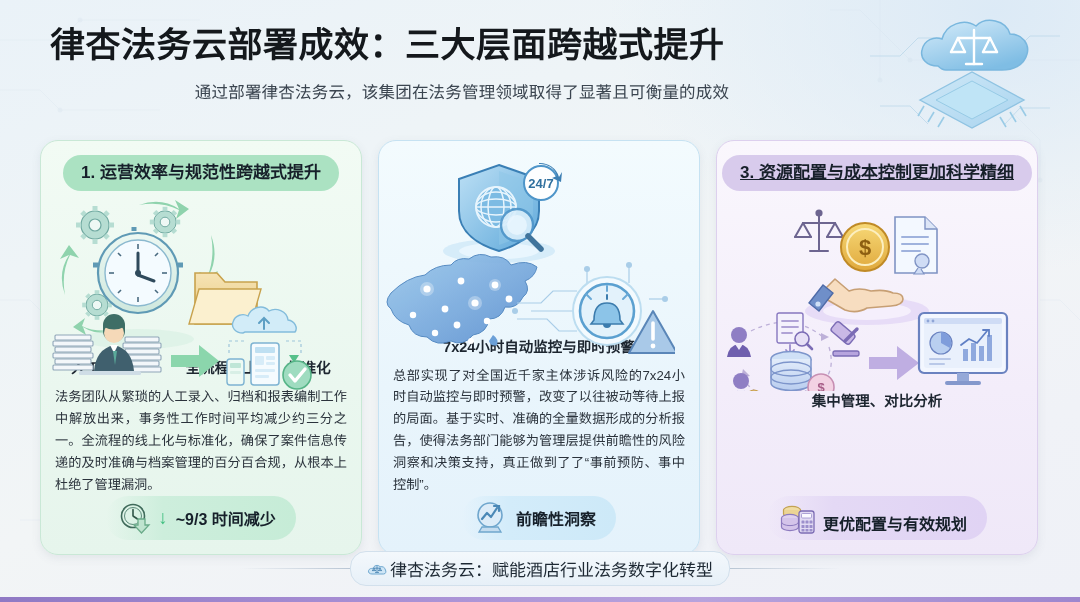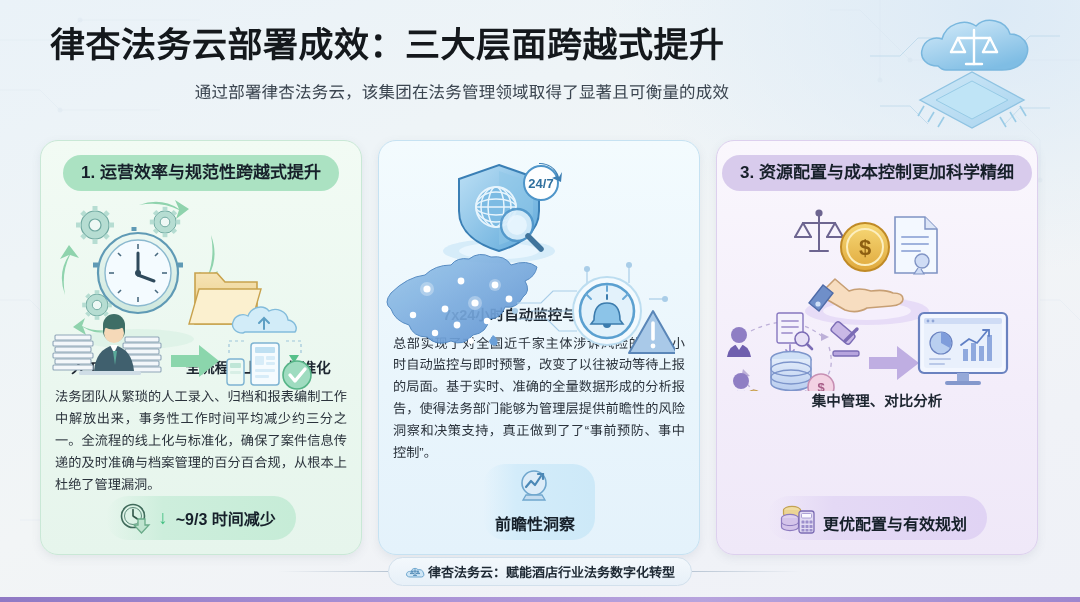--- a/index.html
+++ b/index.html
@@ -47,21 +47,21 @@
   .card.c1{background:linear-gradient(180deg,#f2fbf4 0%,#eaf7ef 60%,#e6f5ec 100%);border:1.5px solid #c9e8d6;}
   .card.c2{background:linear-gradient(180deg,#f3fbfe 0%,#e9f5fc 60%,#e4f2fb 100%);border:1.5px solid #c6e2f2;}
   .card.c3{background:linear-gradient(180deg,#faf7fd 0%,#f3edfa 60%,#efe8f8 100%);border:1.5px solid #ddd0ee;}
   .pill{
     border-radius:22px;height:36px;line-height:36px;padding:0 18px;
     font-size:17px;font-weight:700;color:#17202a;white-space:nowrap;
     display:flex;align-items:center;justify-content:center;
   }
   .c1 .pill{background:#abe2c2;}
   .c2 .pill{background:#bfe6f6;}
-  .c3 .pill{background:#d8cbec;}
+  .c3 .pill{background:#d8cbec;text-decoration:underline;}
   .illus{width:100%;height:196px;margin-top:4px;position:relative;}
   .illus svg{position:absolute;left:0;top:0;}
   .cap{
     font-size:14.5px;font-weight:700;color:#1d2630;margin-top:-2px;
     text-align:center;white-space:nowrap;
   }
   .cap-row{
     width:100%;display:flex;justify-content:space-around;align-items:center;
     margin-top:0px;
   }
@@ -69,35 +69,35 @@
     margin-top:9px;font-size:13.2px;line-height:1.66;color:#2b333c;
     text-align:justify;width:292px;font-weight:500;
   }
   .badge{
     margin-top:auto;margin-bottom:4px;
     display:flex;align-items:center;gap:8px;
     border-radius:22px;padding:5px 20px 5px 12px;
     font-size:16px;font-weight:700;color:#16202a;white-space:nowrap;
   }
   .c1 .badge{background:linear-gradient(90deg,rgba(200,238,214,.0) 0%,#cdeedc 30%,#c6ecd7 100%);}
-  .c2 .badge{background:linear-gradient(90deg,rgba(205,232,248,0) 0%,#d3ecfa 30%,#cde9f8 100%);flex-direction:column;}
+  .c2 .badge{background:linear-gradient(90deg,rgba(205,232,248,0) 0%,#d3ecfa 30%,#cde9f8 100%);}
   .c3 .badge{background:linear-gradient(90deg,rgba(224,212,244,0) 0%,#e4d9f5 30%,#e0d3f4 100%);align-items:flex-end;}
   .down-arrow{color:#3fbf7f;font-size:19px;font-weight:900;margin-left:-2px;}
   
   .footer{
     position:absolute;left:0;right:0;bottom:16px;
     display:flex;align-items:center;justify-content:center;gap:0;
   }
   .f-line{width:110px;height:1px;background:linear-gradient(90deg,rgba(150,170,190,0),#b9c6d4);}
   .f-line.r{background:linear-gradient(270deg,rgba(150,170,190,0),#b9c6d4);}
   .f-pill{
     display:flex;align-items:center;gap:3px;
     background:linear-gradient(180deg,#f3f8fc,#e7f0f8);
     border:1px solid #d2e0ec;border-radius:16px;padding:4px 16px;
-    font-size:13px;font-weight:700;color:#1d2833;white-space:nowrap;
+    font-size:17px;font-weight:400;color:#1d2833;white-space:nowrap;
   }
 </style>
 </head>
 <body>
 
 <div class="page">
 
   <svg class="circuit" width="1080" height="602">
     <g stroke="#cbd9e6" stroke-width="1" fill="none" opacity="0.55">
       <path d="M0 40 H60 L80 20 H200"></path>

